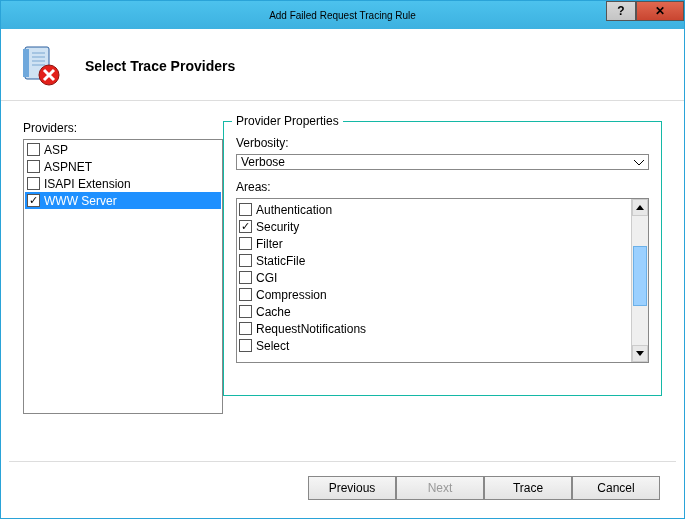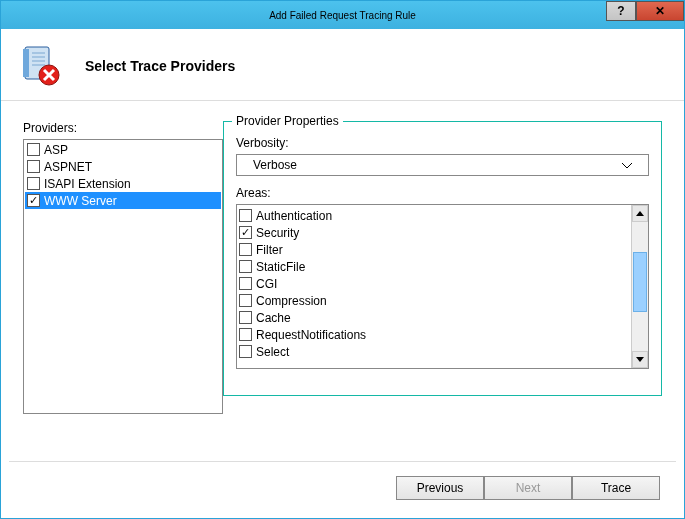--- a/index.html
+++ b/index.html
@@ -18,21 +18,21 @@
   .label { margin-bottom: 4px; display: block; }
   .listbox { border: 1px solid #888; height: 275px; padding: 1px; overflow: hidden; }
   .lb-item { display: flex; align-items: center; padding: 0 2px; height: 17px; }
   .lb-item.selected { background: #1e90ff; color: #fff; }
   .cb { width: 13px; height: 13px; border: 1px solid #555; margin-right: 4px; background: #fff; display: inline-flex; align-items: center; justify-content: center; flex-shrink: 0; }
   .cb.checked::after { content: "✓"; font-size: 11px; color: #000; line-height: 1; }
   .col-right { flex: 1; }
   .groupbox { border: 1px solid #14b8a6; height: 275px; padding: 8px 12px 12px 12px; position: relative; }
   .groupbox-legend { position: absolute; top: -8px; left: 8px; background: #fff; padding: 0 4px; }
   .field { margin-top: 6px; }
-  .select { width: 100%; height: 22px; border: 1px solid #888; background: #fff; padding: 0 16px; display: flex; align-items: center; justify-content: space-between; }
+  .select { width: 100%; height: 16px; border: 1px solid #888; background: #fff; padding: 0 4px; display: flex; align-items: center; justify-content: space-between; }
   .areas-box { border: 1px solid #888; height: 165px; margin-top: 2px; display: flex; }
   .areas-list { flex: 1; padding: 2px 2px; overflow: hidden; }
   .area-item { display: flex; align-items: center; height: 17px; }
   .scrollbar { width: 17px; background: #efefef; border-left: 1px solid #ccc; display: flex; flex-direction: column; }
   .sb-btn { height: 17px; display: flex; align-items: center; justify-content: center; background: #e8e8e8; border: 1px solid #ccc; }
   .sb-track { flex: 1; position: relative; }
   .sb-thumb { position: absolute; left: 1px; right: 1px; top: 30px; height: 60px; background: #9bd0ff; border: 1px solid #6bb0e8; }
   .button-row { position: absolute; bottom: 18px; right: 24px; display: flex; }
   .btn { width: 88px; height: 24px; border: 1px solid #888; background: linear-gradient(#f5f5f5,#e4e4e4); display: flex; align-items: center; justify-content: center; }
   .btn.disabled { color: #999; }
@@ -173,15 +173,16 @@
     </div>
 
   </div>
 
   <div class="sep-line"></div>
 
   <div class="button-row">
     <div class="btn">Previous</div>
     <div class="btn disabled">Next</div>
     <div class="btn">Trace</div>
+    <div class="btn">Cancel</div>
   </div>
 
 </div>
 
 </body></html>

